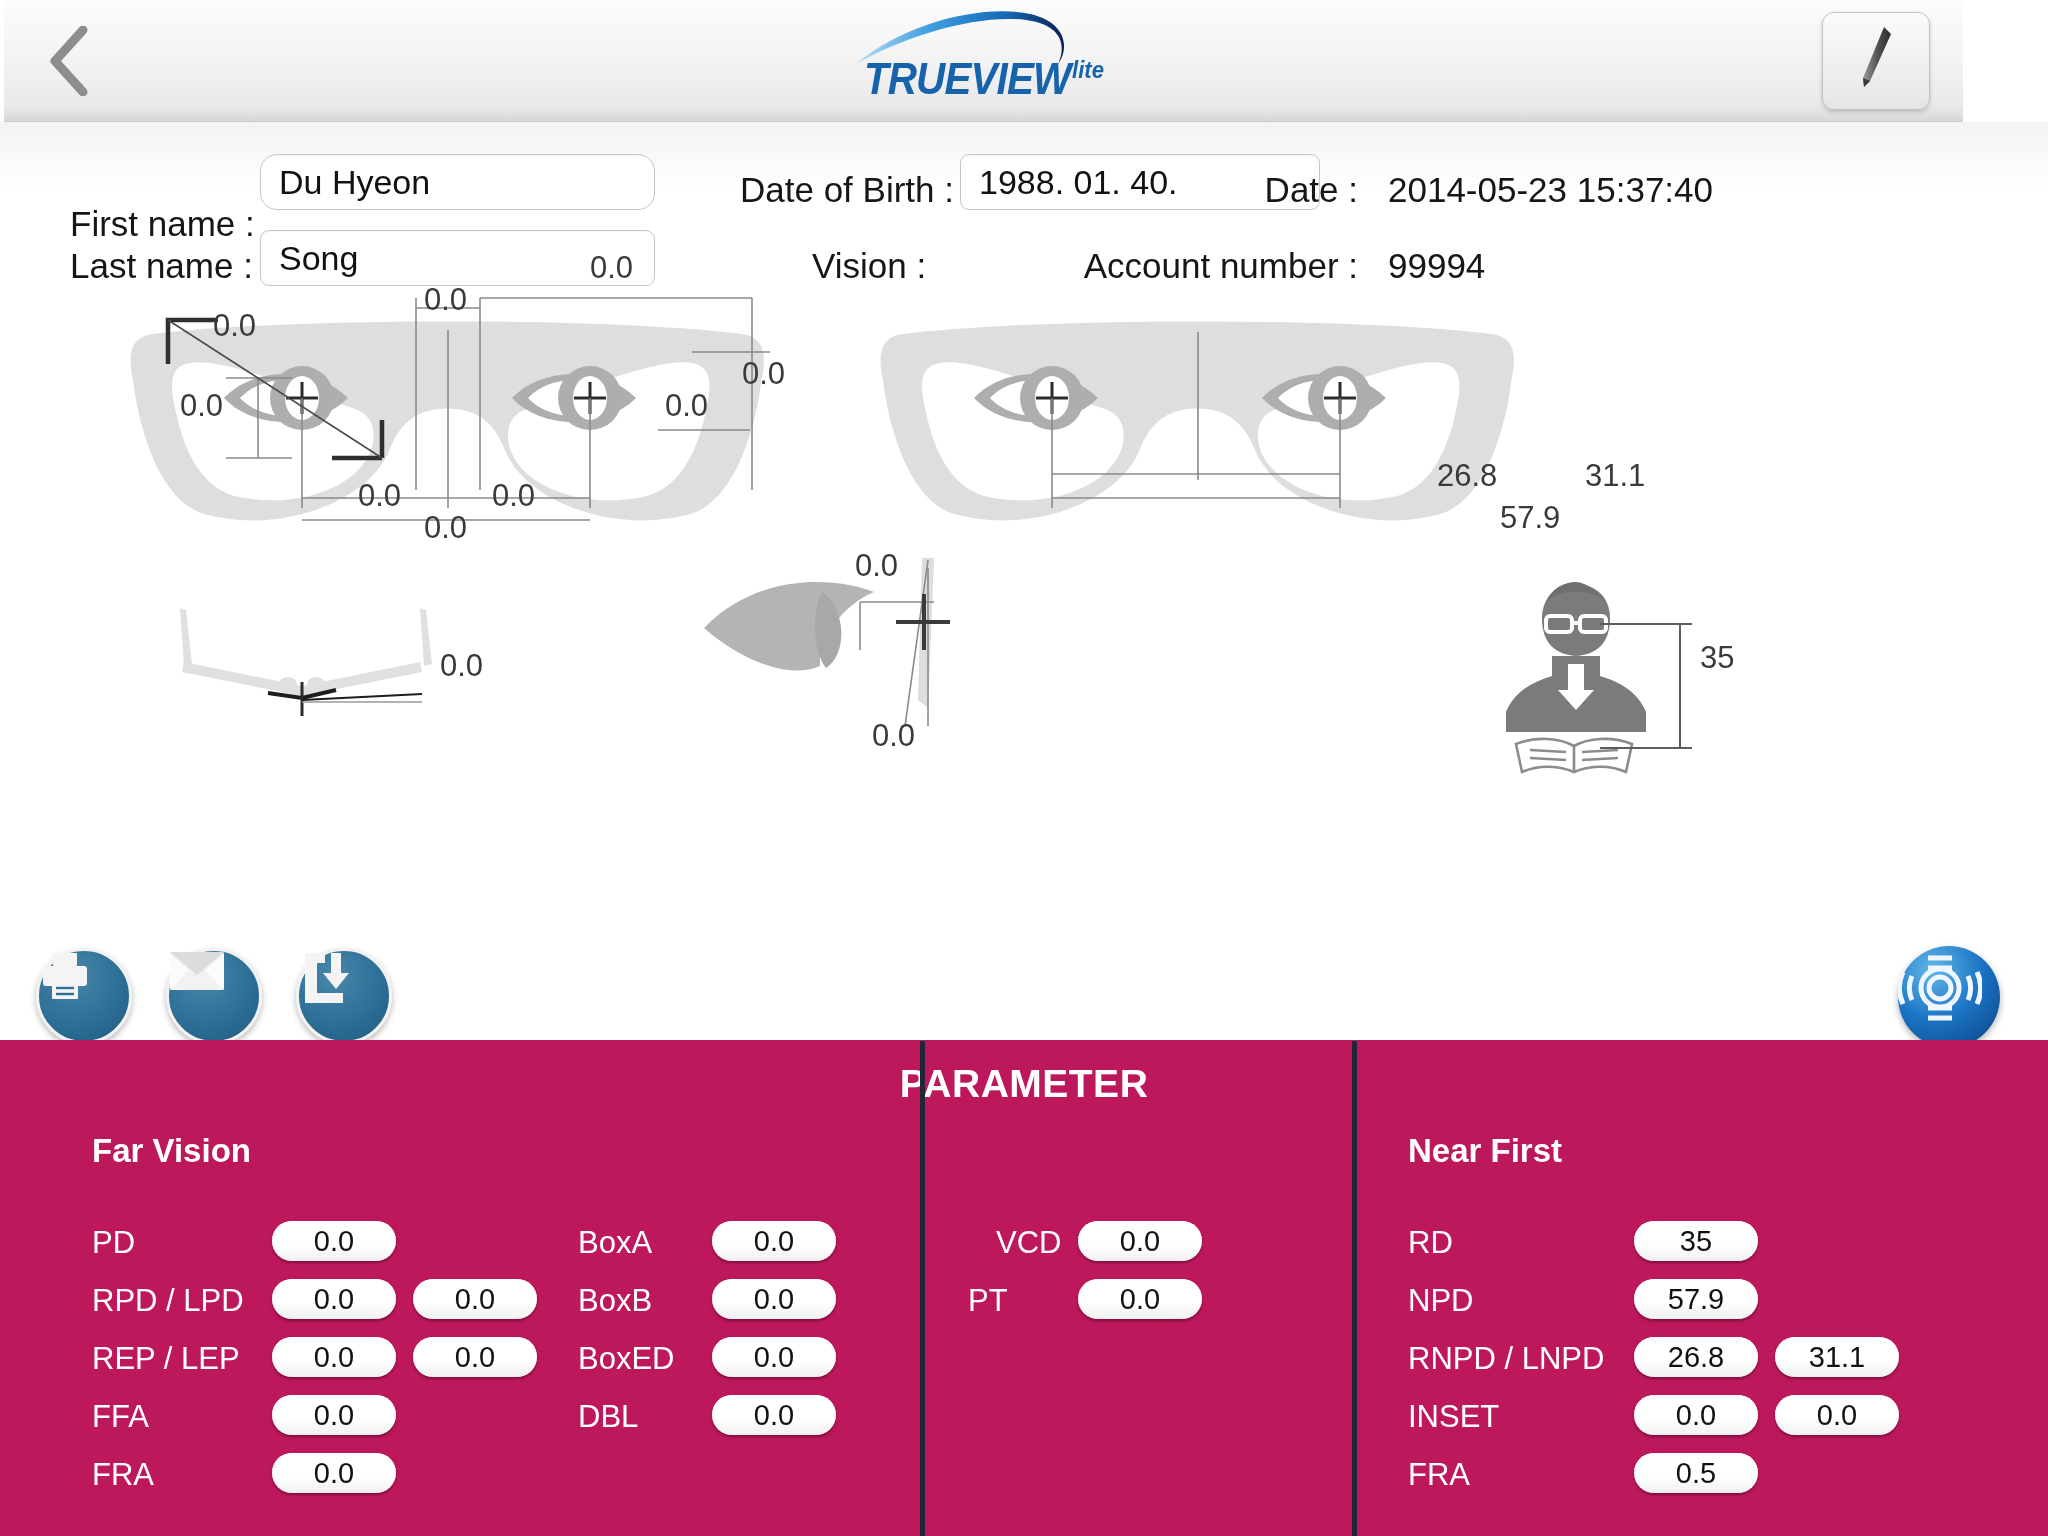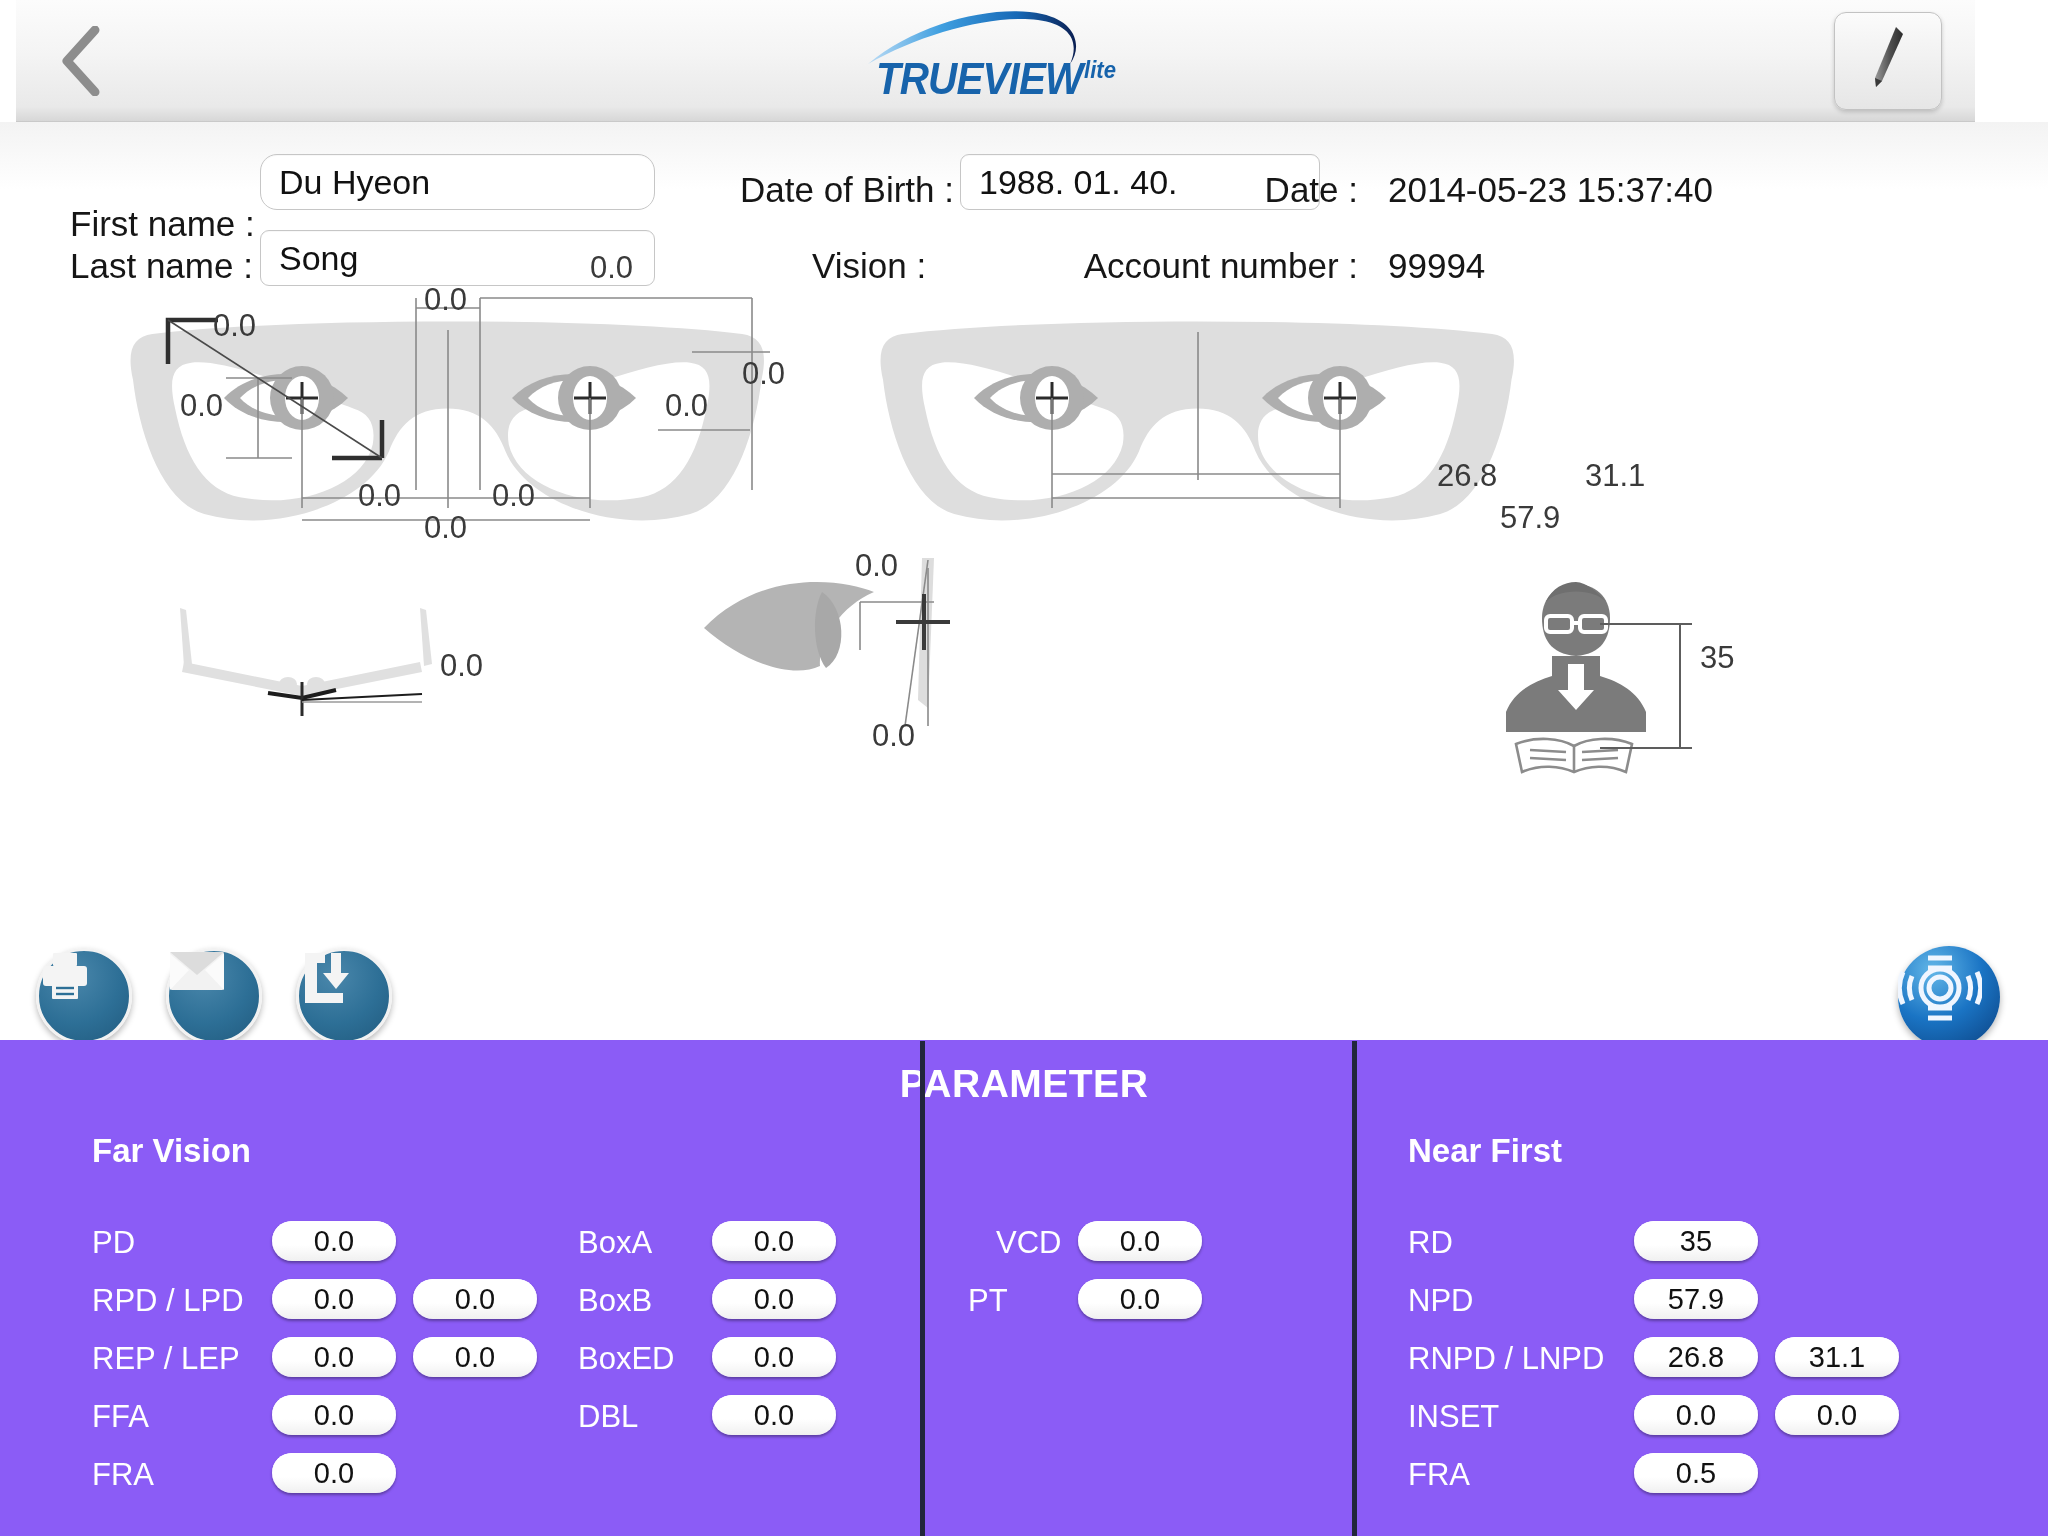--- a/index.html
+++ b/index.html
@@ -7,21 +7,21 @@
   html,body { width:2048px; height:1536px; }
   body {
     font-family:"Liberation Sans", sans-serif;
     background:#ffffff;
     overflow:hidden;
     position:relative;
   }
 
   
   #header {
-    position:absolute; left:16px; top:0; width:1959px; height:122px;
+    position:absolute; left:4px; top:0; width:1959px; height:122px;
     background:linear-gradient(to bottom,#fcfcfc 0%,#f4f4f4 45%,#e9e9e9 88%,#d7d7d7 100%);
     border-bottom:1px solid #c9c9c9;
   }
   #back-btn {
     position:absolute; left:26px; top:18px; width:80px; height:86px;
     display:flex; align-items:center; justify-content:center;
   }
   #back-btn svg { display:block; }
   #logo {
     position:absolute; left:50%; top:8px; transform:translateX(-50%);
@@ -93,21 +93,21 @@
   #scan-btn {
     position:absolute; width:102px; height:102px; border-radius:50%;
     background:radial-gradient(circle at 34% 24%,#63b7e8 0%,#1a74c4 48%,#0b3f7e 100%);
     box-shadow:0 3px 7px rgba(0,0,0,0.3);
     display:flex; align-items:center; justify-content:center;
   }
 
   
   #param-panel {
     position:absolute; left:0; top:1040px; width:2048px; height:496px;
-    background:#8b5cf6;
+    background:#be185d;
   }
   #param-title {
     position:absolute; top:22px; left:0; width:2048px; text-align:center;
     color:#ffffff; font-size:39px; font-weight:bold; letter-spacing:0.5px;
   }
   .sec-title {
     position:absolute; color:#ffffff; font-size:33px; font-weight:bold;
   }
   .divider {
     position:absolute; width:5px; background:#22263c;

